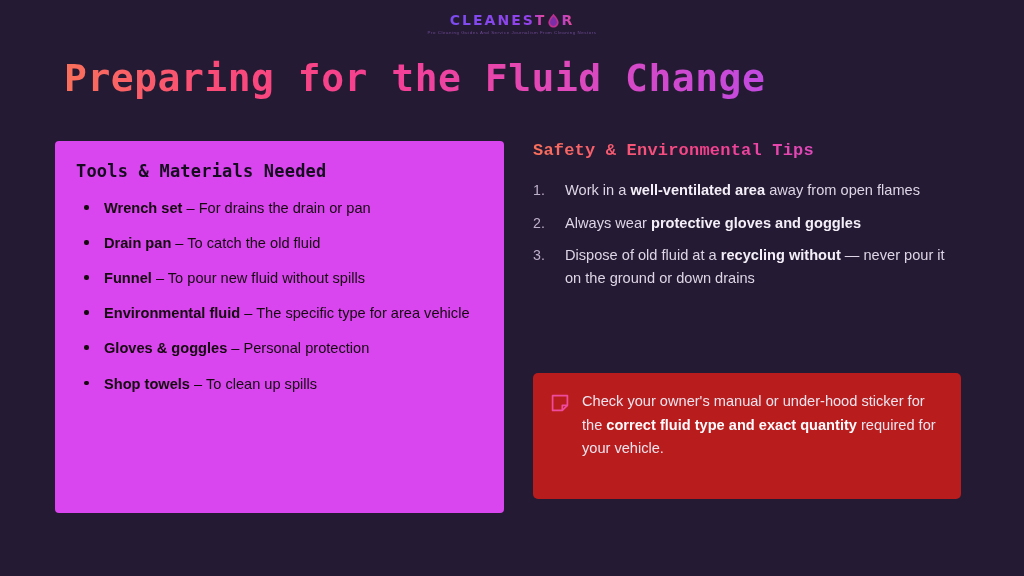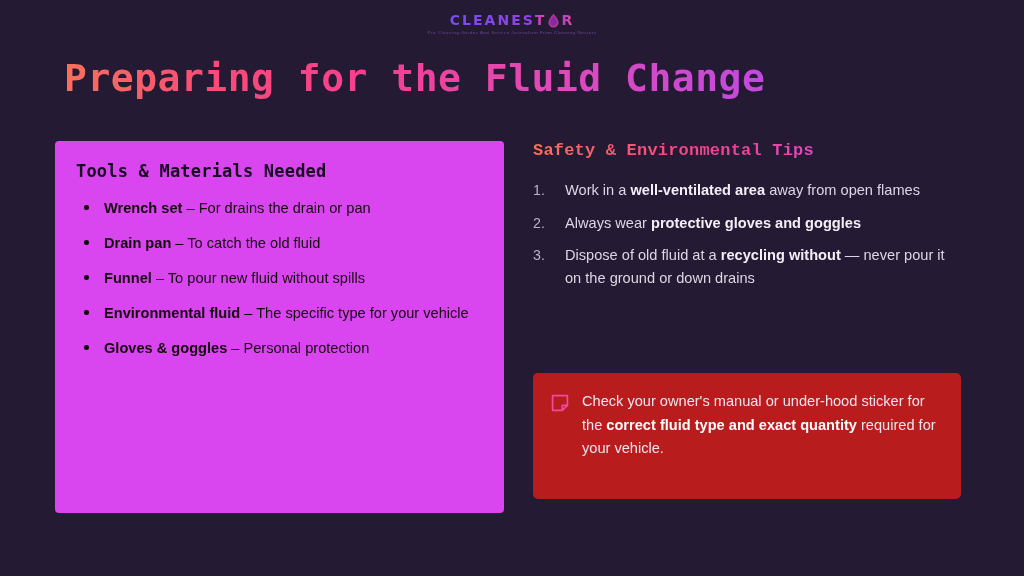--- a/index.html
+++ b/index.html
@@ -215,25 +215,29 @@
       <li>
         <span class="bullet-dot"></span>
         <b>Drain pan</b><span> – </span><span>To catch the old fluid</span>
       </li>
       <li>
         <span class="bullet-dot"></span>
         <b>Funnel</b><span> – </span><span>To pour new fluid without spills</span>
       </li>
       <li>
         <span class="bullet-dot"></span>
-        <b>Environmental fluid</b><span> – </span><span>The specific type for your vehicle</span>
+        <b>Environmental fluid</b><span> – </span><span>The specific type for area vehicle</span>
       </li>
       <li>
         <span class="bullet-dot"></span>
         <b>Gloves &amp; goggles</b><span> – </span><span>Personal protection</span>
+      </li>
+      <li>
+        <span class="bullet-dot"></span>
+        <b>Shop towels</b><span> – </span><span>To clean up spills</span>
       </li>
     </ul>
   </section>
 
   <section class="safety-col">
     <h2 class="safety-title">Safety &amp; Environmental Tips</h2>
     <ol class="safety-list">
       <li>
         <span class="num">1.</span>
         <span>Work in a </span><b>well-ventilated area</b><span> away from open flames</span>

